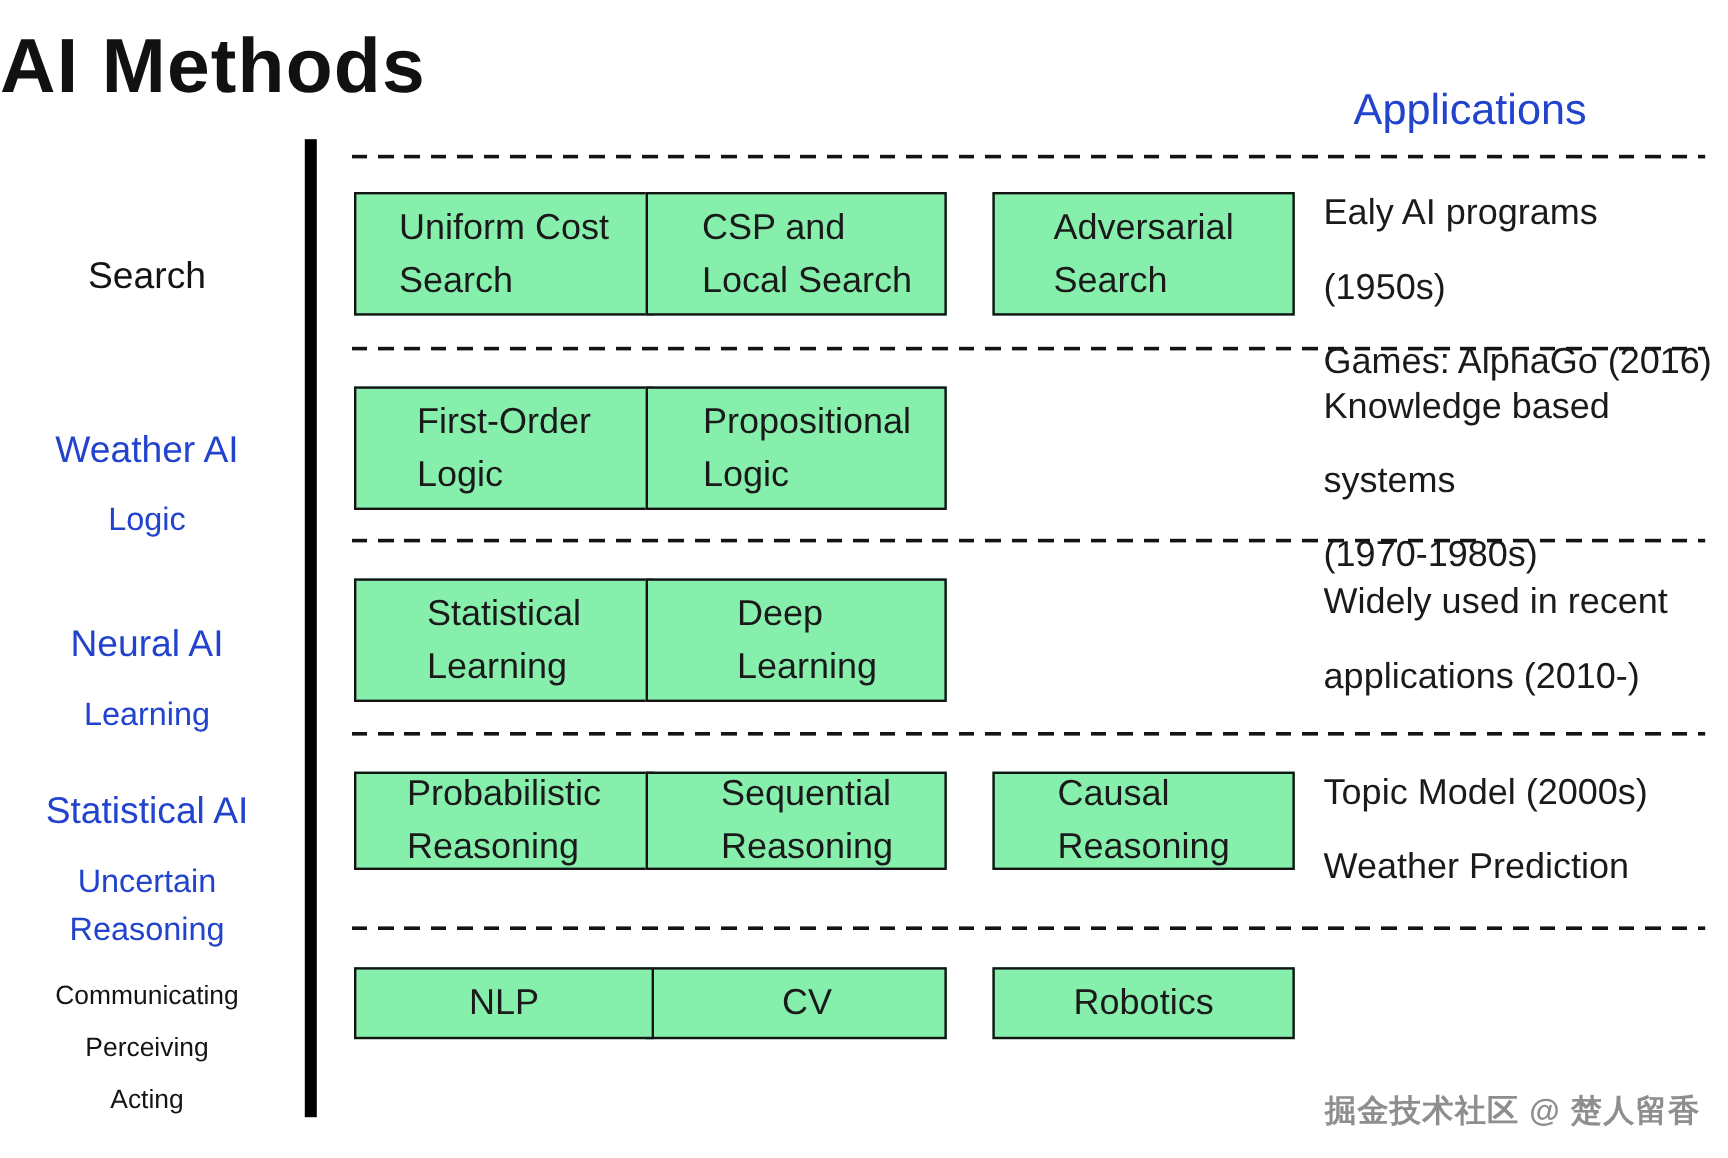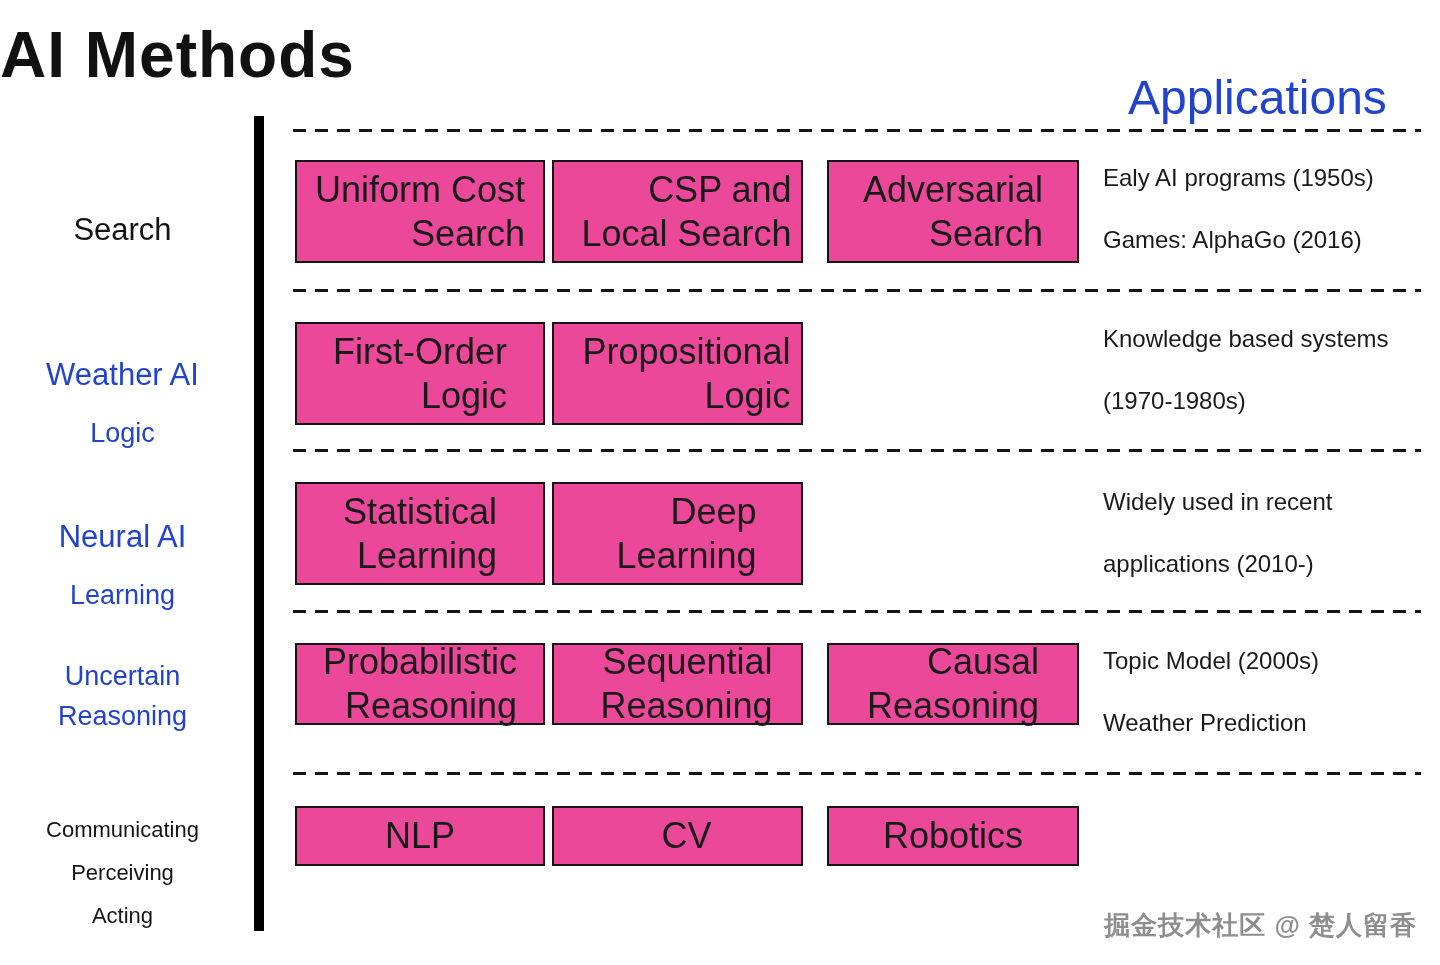--- a/index.html
+++ b/index.html
@@ -27,21 +27,21 @@
     font-weight: bold;
     letter-spacing: 1px;
     color: #111111;
     margin: 0;
   }
   
   .apps-header {
     position: absolute;
     left: 1128px;
     top: 70px;
-    font-size: 48px;
+    font-size: 36px;
     color: #2243cc;
     font-weight: 400;
   }
   
   .vbar {
     position: absolute;
     left: 254px;
     top: 116px;
     width: 10px;
     height: 815px;
@@ -91,42 +91,42 @@
   .cat.c5 .main { font-size: 22px; line-height: 43px; }
 
   
   .box {
     position: absolute;
     border: 2.5px solid #141414;
     box-sizing: border-box;
     display: flex;
     align-items: center;
     justify-content: center;
-    text-align: right;
-    font-size: 36px;
+    text-align: left;
+    font-size: 30px;
     line-height: 44px;
     white-space: pre-line;
     color: #1a1a1a;
-    background: #ec4899;
+    background: #86efac;
   }
   .col1 { left: 295px; width: 250px; }
-  .col2 { left: 552px; width: 251px; padding-left: 18px; }
+  .col2 { left: 538px; width: 251px; padding-left: 18px; }
   .col3 { left: 827px; width: 252px; }
   .row1 { top: 160px; height: 103px; }
   .row2 { top: 322px; height: 103px; }
   .row3 { top: 482px; height: 103px; }
   .row4 { top: 643px; height: 82px; }
   .row5 { top: 806px; height: 60px; }
 
   
   .app {
     position: absolute;
     left: 1103px;
     width: 337px;
-    font-size: 24px;
+    font-size: 30px;
     line-height: 62px;
     white-space: pre-line;
     color: #1a1a1a;
   }
   .app.a1 { top: 147px; }
   .app.a2 { top: 308px; }
   .app.a3 { top: 471px; }
   .app.a4 { top: 630px; }
 
   
@@ -163,20 +163,21 @@
   </div>
   <div class="cat c2 blue">
     <span class="main">Weather AI</span>
     <span class="sub">Logic</span>
   </div>
   <div class="cat c3 blue">
     <span class="main">Neural AI</span>
     <span class="sub">Learning</span>
   </div>
   <div class="cat c4 blue">
+    <span class="main">Statistical AI</span>
     <span class="sub">Uncertain
 Reasoning</span>
   </div>
   <div class="cat c5 black">
     <span class="main">Communicating
 Perceiving
 Acting</span>
   </div>
 
   <div class="box row1 col1">Uniform Cost

